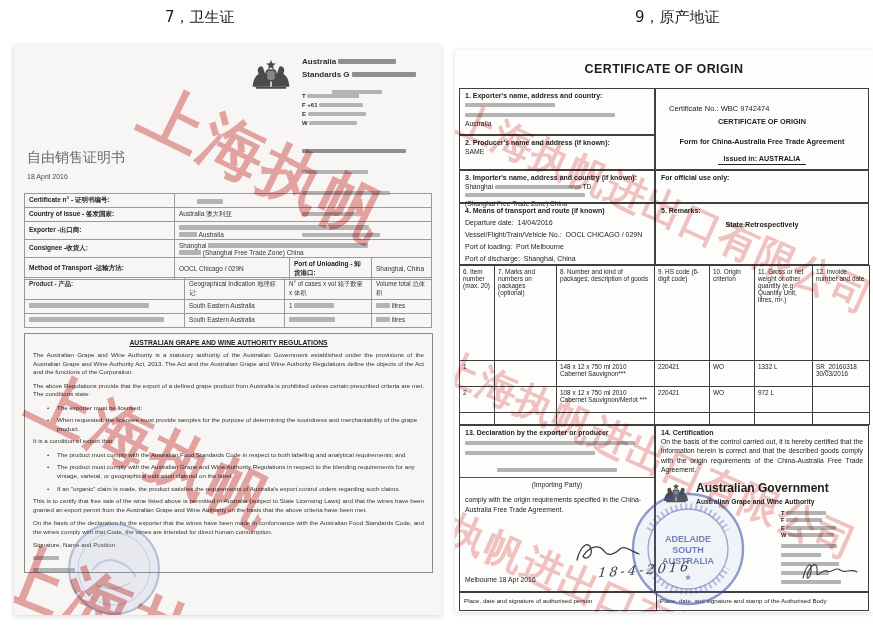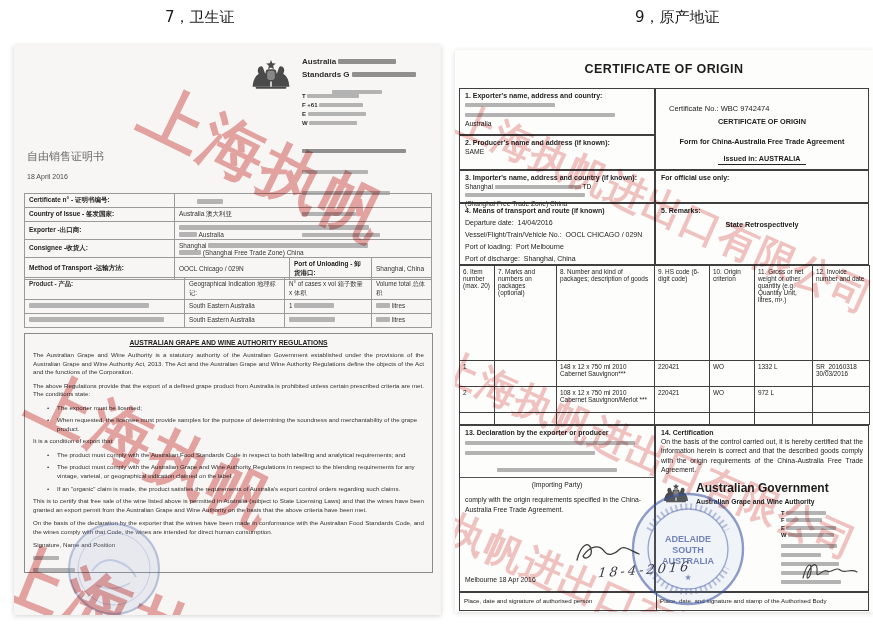--- a/index.html
+++ b/index.html
@@ -8,21 +8,21 @@
   .caption{position:absolute;font-size:15px;color:#1a1a1a;font-family:"DejaVu Sans",sans-serif;}
   
   .bl{display:inline-block;height:5px;background:#b3b3b3;border-radius:1px;vertical-align:middle;filter:blur(.4px);}
   .bl.d{background:#8f8f8f;}
   .bl.t{height:4px;}
   .abs{position:absolute;}
   
   .doc-left{position:absolute;left:14px;top:45px;width:427px;height:570px;background:#f7f6f4;
     box-shadow:0 1px 5px rgba(0,0,0,.18);overflow:hidden;}
   .dl-title{position:absolute;left:12px;top:84px;font-size:14.5px;font-weight:700;color:#3c3c3c;white-space:nowrap;letter-spacing:.2px;}
-  .dl-sub{position:absolute;left:13px;top:104px;font-size:11px;color:#6a6a6a;}
+  .dl-sub{position:absolute;left:13px;top:104px;font-size:14px;color:#6a6a6a;}
   .dl-date{position:absolute;left:13px;top:128px;font-size:7px;color:#4a4a4a;}
   .orgline{font-size:8px;font-weight:700;color:#2d2d2d;white-space:nowrap;}
   .contact-row{font-size:6px;font-weight:700;color:#2d2d2d;margin-bottom:3px;white-space:nowrap;}
   table.info{position:absolute;left:10px;top:148px;width:407px;border-collapse:collapse;table-layout:fixed;}
   table.info td{border:0.7px solid #9a9a9a;font-size:6.5px;padding:1.5px 4px;height:10px;color:#333;}
   table.info td.lab{font-weight:700;color:#222;}
   table.prod{position:absolute;left:10px;top:232px;width:407px;border-collapse:collapse;table-layout:fixed;}
   table.prod td{border:0.7px solid #9a9a9a;font-size:6.3px;padding:1.5px 4px;height:10px;color:#333;vertical-align:top;}
   table.prod td.lab{font-weight:700;}
   .regbox{position:absolute;left:10px;top:288px;width:391px;height:228px;border:0.8px solid #8a8a8a;background:transparent;

